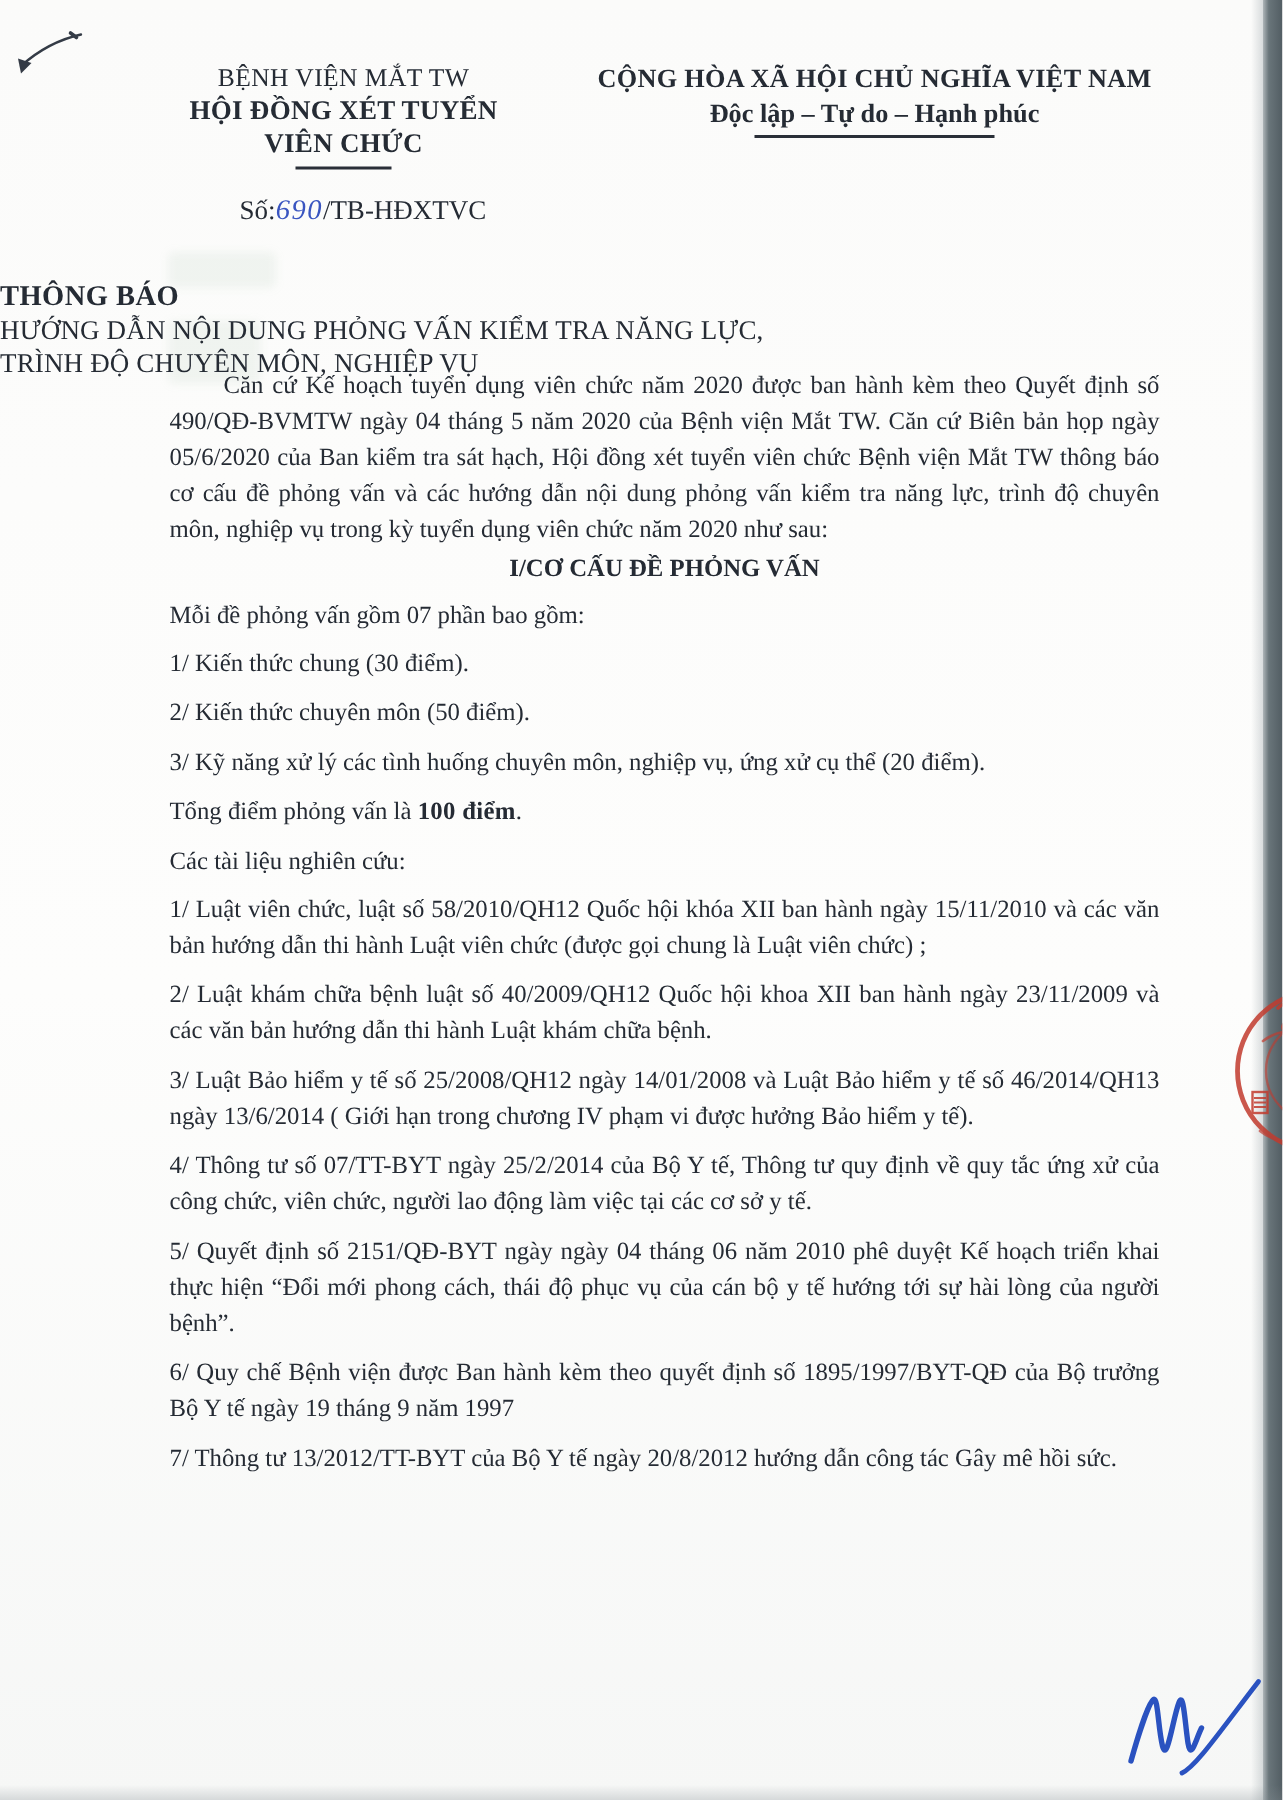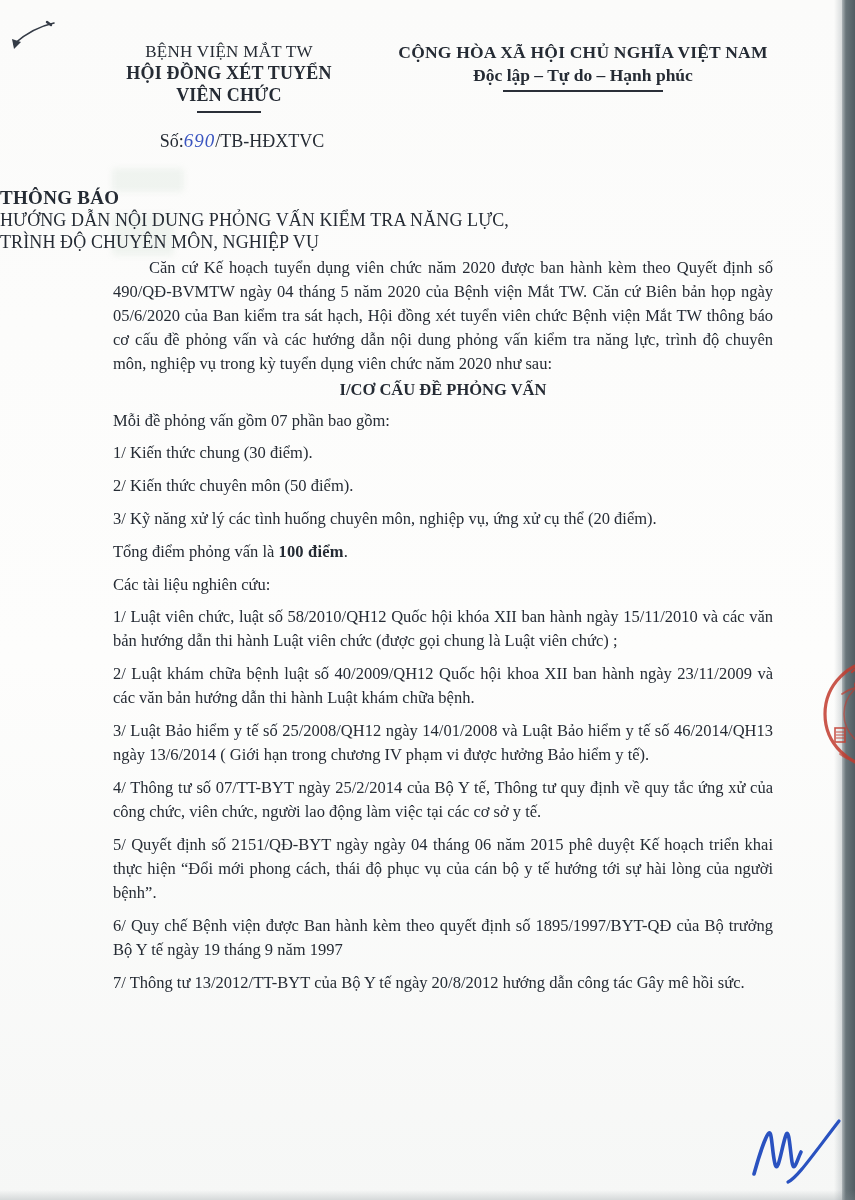--- a/index.html
+++ b/index.html
@@ -40,21 +40,21 @@
   .h-right .l2 { font-size:17.5px; font-weight:bold; margin-top:2px; }
   .h-right .rule { width:160px; height:2px; background:#2a2f38; margin:4px auto 0 auto; }
   .dateline { margin-top:18px; font-size:17px; font-style:italic; white-space:pre; padding-left:60px; }
 
   
   .title-block { position:absolute; top:170px; left:0; width:100%; text-align:left;margin-top:17px; }
   .title-main { font-size:19px; font-weight:bold; letter-spacing:0.3px; }
   .title-sub { font-size:18px; line-height:22px; letter-spacing:0.1px; }
 
   
-  .body { position:absolute; top:256px; left:113px; width:660px; font-size:16.5px; line-height:24px; text-align:justify; }
+  .body { position:absolute; top:245px; left:113px; width:660px; font-size:16.5px; line-height:24px; text-align:justify; }
   .body p { margin:0 0 7px 0; }
   .intro { text-indent:36px; margin-bottom:1px !important; }
   .sec-head { font-weight:bold; margin:2px 0 7px 0 !important; text-align:center; }
   .lead { margin-bottom:8px !important; }
   .item { margin-bottom:9px !important; }
   .total b { letter-spacing:0.2px; }
 
   .mark { position:absolute; }
 </style>
 </head>
@@ -105,21 +105,21 @@
     <p class="item">1/ Kiến thức chung (30 điểm).</p>
     <p class="item">2/ Kiến thức chuyên môn (50 điểm).</p>
     <p class="item">3/ Kỹ năng xử lý các tình huống chuyên môn, nghiệp vụ, ứng xử cụ thể (20 điểm).</p>
     <p class="item total"><span>Tổng điểm phỏng vấn là </span><b>100 điểm</b><span>.</span></p>
 
     <p class="lead">Các tài liệu nghiên cứu:</p>
     <p class="item">1/ Luật viên chức, luật số 58/2010/QH12 Quốc hội khóa XII ban hành ngày 15/11/2010 và các văn bản hướng dẫn thi hành Luật viên chức (được gọi chung là Luật viên chức) ;</p>
     <p class="item">2/ Luật khám chữa bệnh luật số 40/2009/QH12 Quốc hội khoa XII ban hành ngày 23/11/2009 và các văn bản hướng dẫn thi hành Luật khám chữa bệnh.</p>
     <p class="item">3/ Luật Bảo hiểm y tế số 25/2008/QH12 ngày 14/01/2008 và Luật Bảo hiểm y tế số 46/2014/QH13 ngày 13/6/2014 ( Giới hạn trong chương IV phạm vi được hưởng Bảo hiểm y tế).</p>
     <p class="item">4/ Thông tư số 07/TT-BYT ngày 25/2/2014 của Bộ Y tế, Thông tư quy định về quy tắc ứng xử của công chức, viên chức, người lao động làm việc tại các cơ sở y tế.</p>
-    <p class="item">5/ Quyết định số 2151/QĐ-BYT ngày ngày 04 tháng 06 năm 2015 phê duyệt Kế hoạch triển khai thực hiện “Đổi mới phong cách, thái độ phục vụ của cán bộ y tế hướng tới sự hài lòng của người bệnh”.</p>
+    <p class="item">5/ Quyết định số 2151/QĐ-BYT ngày ngày 04 tháng 06 năm 2010 phê duyệt Kế hoạch triển khai thực hiện “Đổi mới phong cách, thái độ phục vụ của cán bộ y tế hướng tới sự hài lòng của người bệnh”.</p>
     <p class="item">6/ Quy chế Bệnh viện được Ban hành kèm theo quyết định số 1895/1997/BYT-QĐ của Bộ trưởng Bộ Y tế ngày 19 tháng 9 năm 1997</p>
     <p class="item">7/ Thông tư 13/2012/TT-BYT của Bộ Y tế ngày 20/8/2012 hướng dẫn công tác Gây mê hồi sức.</p>
   </div>
 
   <svg class="mark" style="left:812px; top:650px;" width="120" height="130" viewBox="0 0 120 130" opacity="0.85">
     <circle cx="66" cy="64" r="53" fill="none" stroke-width="3.2" stroke="#c23b2e"></circle>
     <circle cx="66" cy="64" r="34" fill="none" stroke-width="1.6" opacity="0.7" stroke="#c23b2e"></circle>
     <rect x="23" y="78" width="10" height="14" fill="none" stroke-width="1.6" stroke="#c23b2e"></rect>
     <path d="M24,82 h8 M24,85 h8 M24,88 h8" fill="none" stroke-width="1.2" stroke="#c23b2e"></path>
     <path d="M40,22 c6,-6 12,-4 10,3 c-2,6 -9,7 -6,12" fill="none" stroke-width="2.4" stroke-linecap="round" stroke="#c23b2e"></path>

